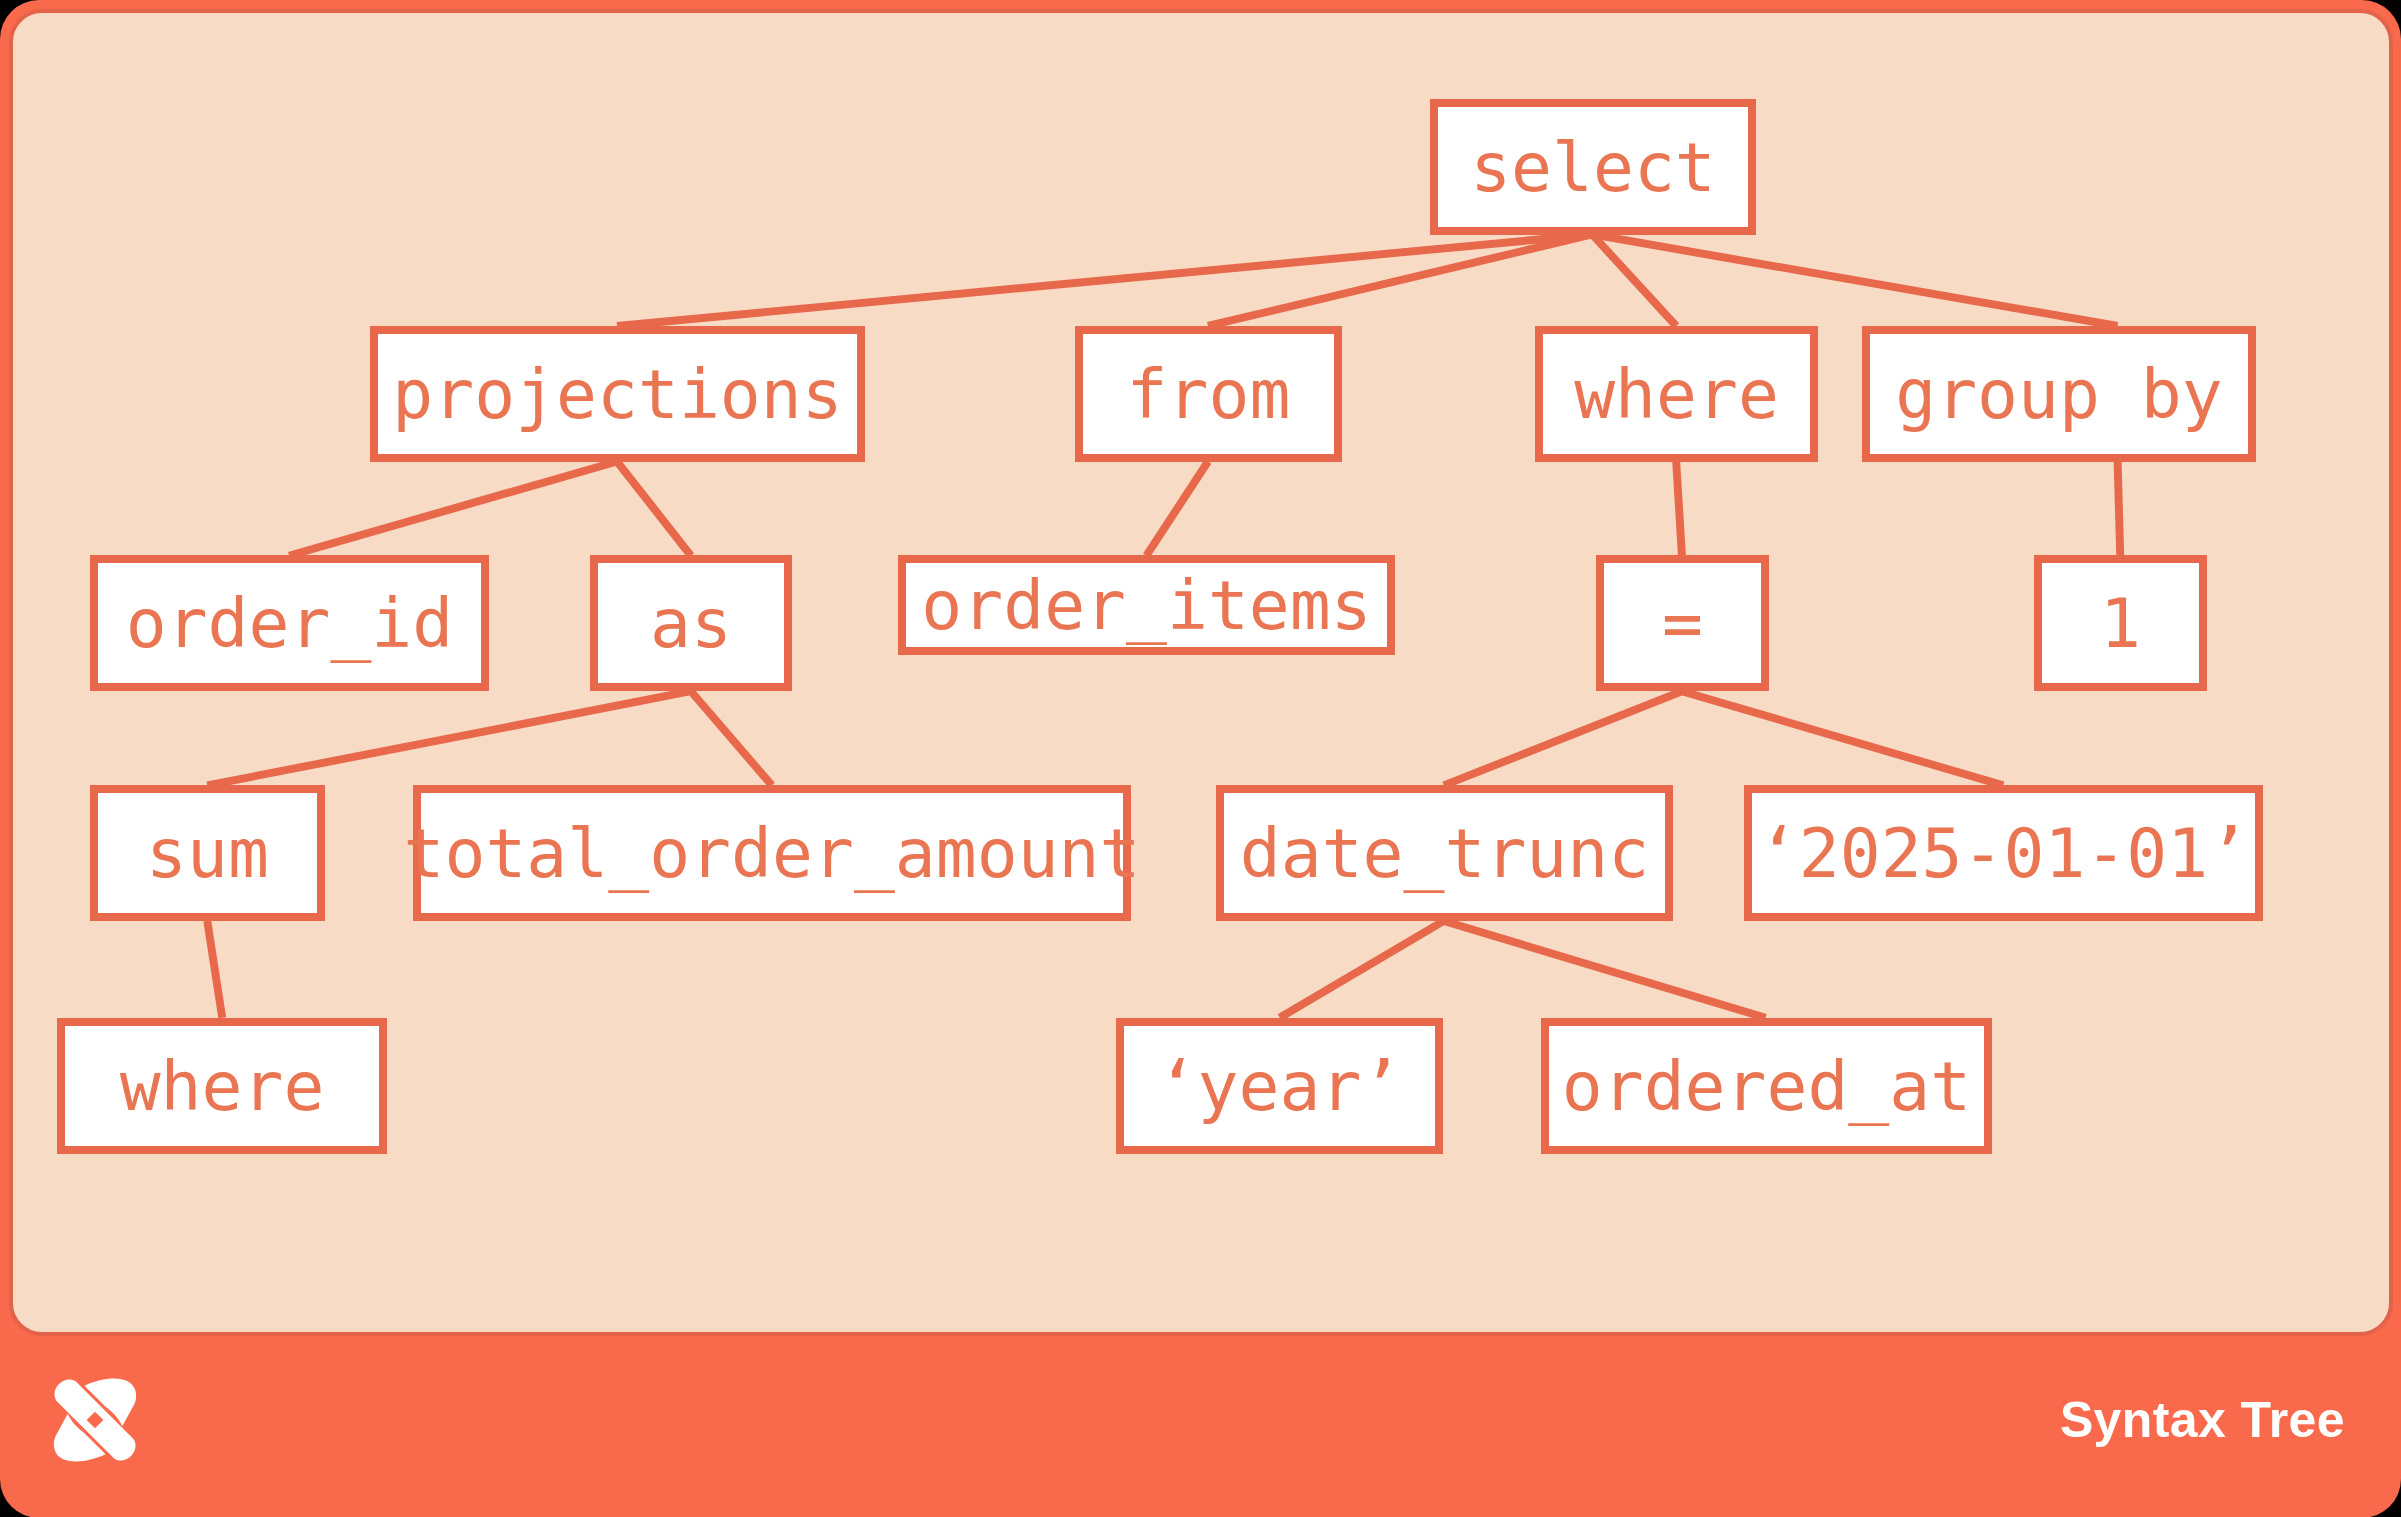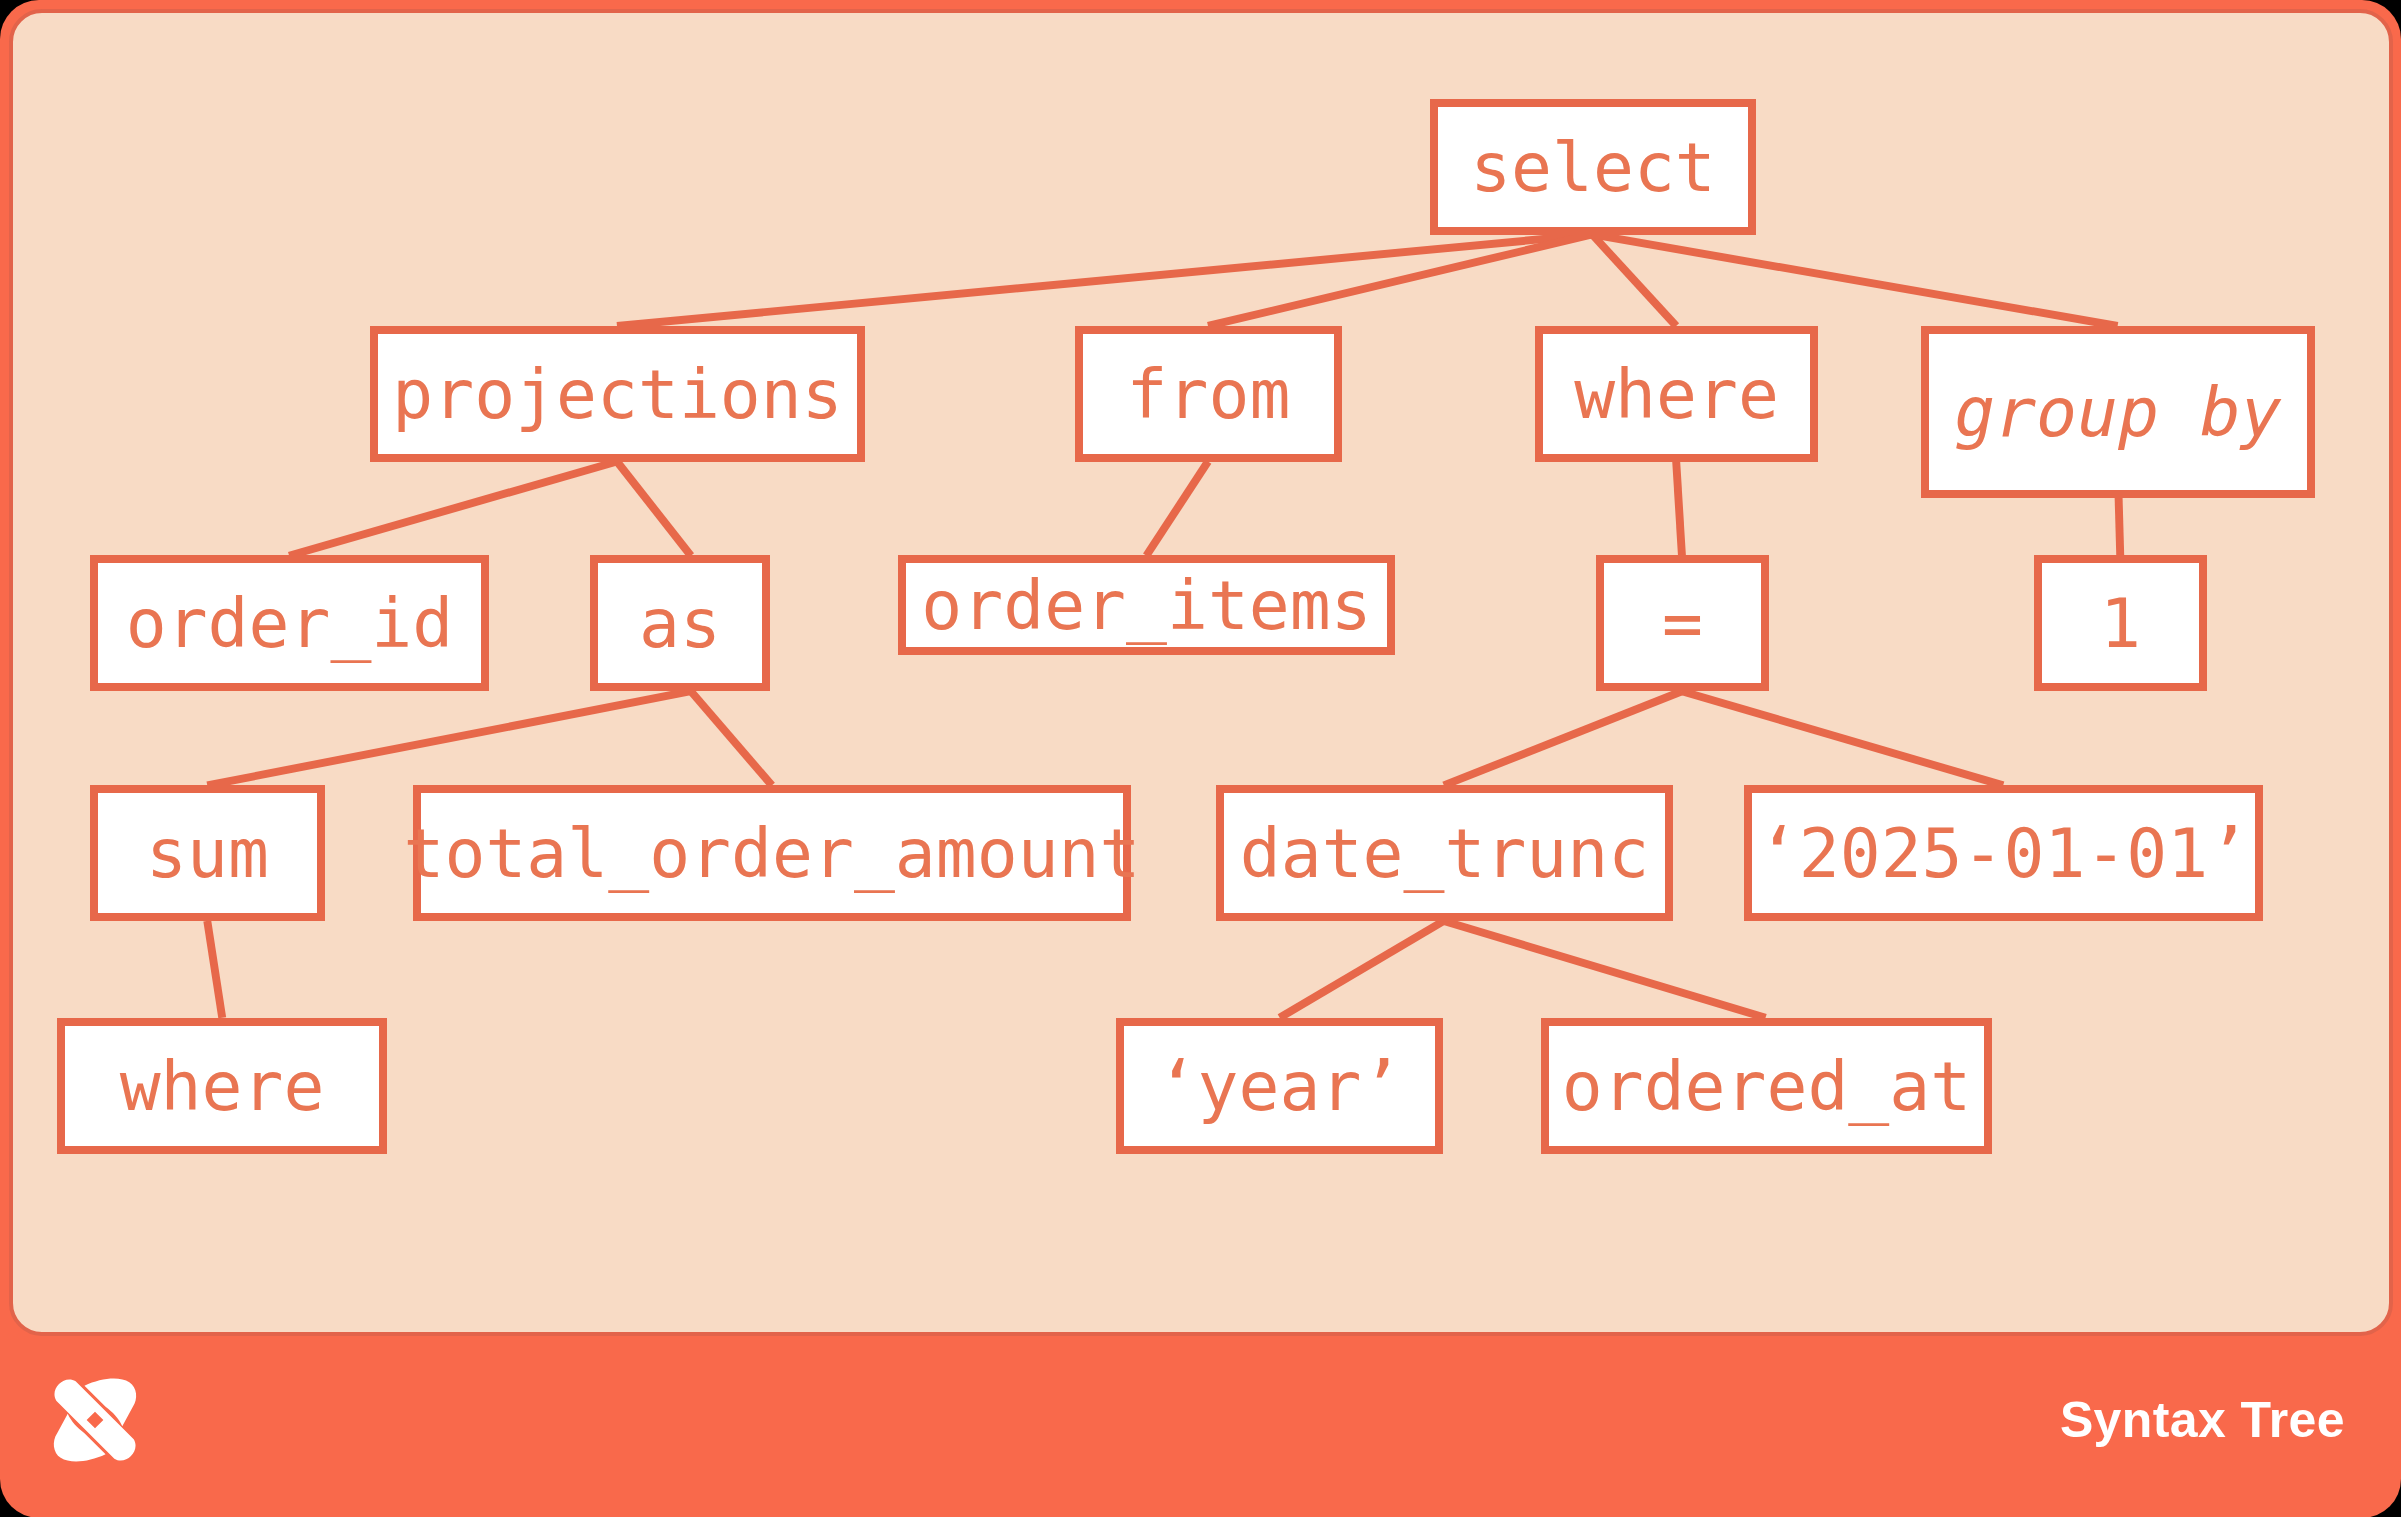--- a/index.html
+++ b/index.html
@@ -86,27 +86,27 @@
         </div>
         <div class="node" style="left: 370px; top: 326px; width: 495px; height: 136px;">
           <span>projections</span>
         </div>
         <div class="node" style="left: 1075px; top: 326px; width: 267px; height: 136px;">
           <span>from</span>
         </div>
         <div class="node" style="left: 1535px; top: 326px; width: 283px; height: 136px;">
           <span>where</span>
         </div>
-        <div class="node" style="left: 1921px; top: 326px; width: 394px; height: 172px; font-style: italic;">
+        <div class="node" style="left: 1862px; top: 326px; width: 394px; height: 136px;">
           <span>group by</span>
         </div>
         <div class="node" style="left: 90px; top: 555px; width: 399px; height: 136px;">
           <span>order_id</span>
         </div>
-        <div class="node" style="left: 590px; top: 555px; width: 180px; height: 136px;">
+        <div class="node" style="left: 590px; top: 555px; width: 202px; height: 136px;">
           <span>as</span>
         </div>
         <div class="node" style="left: 898px; top: 555px; width: 497px; height: 100px;">
           <span>order_items</span>
         </div>
         <div class="node" style="left: 1596px; top: 555px; width: 173px; height: 136px;">
           <span>=</span>
         </div>
         <div class="node" style="left: 2034px; top: 555px; width: 173px; height: 136px;">
           <span>1</span>

